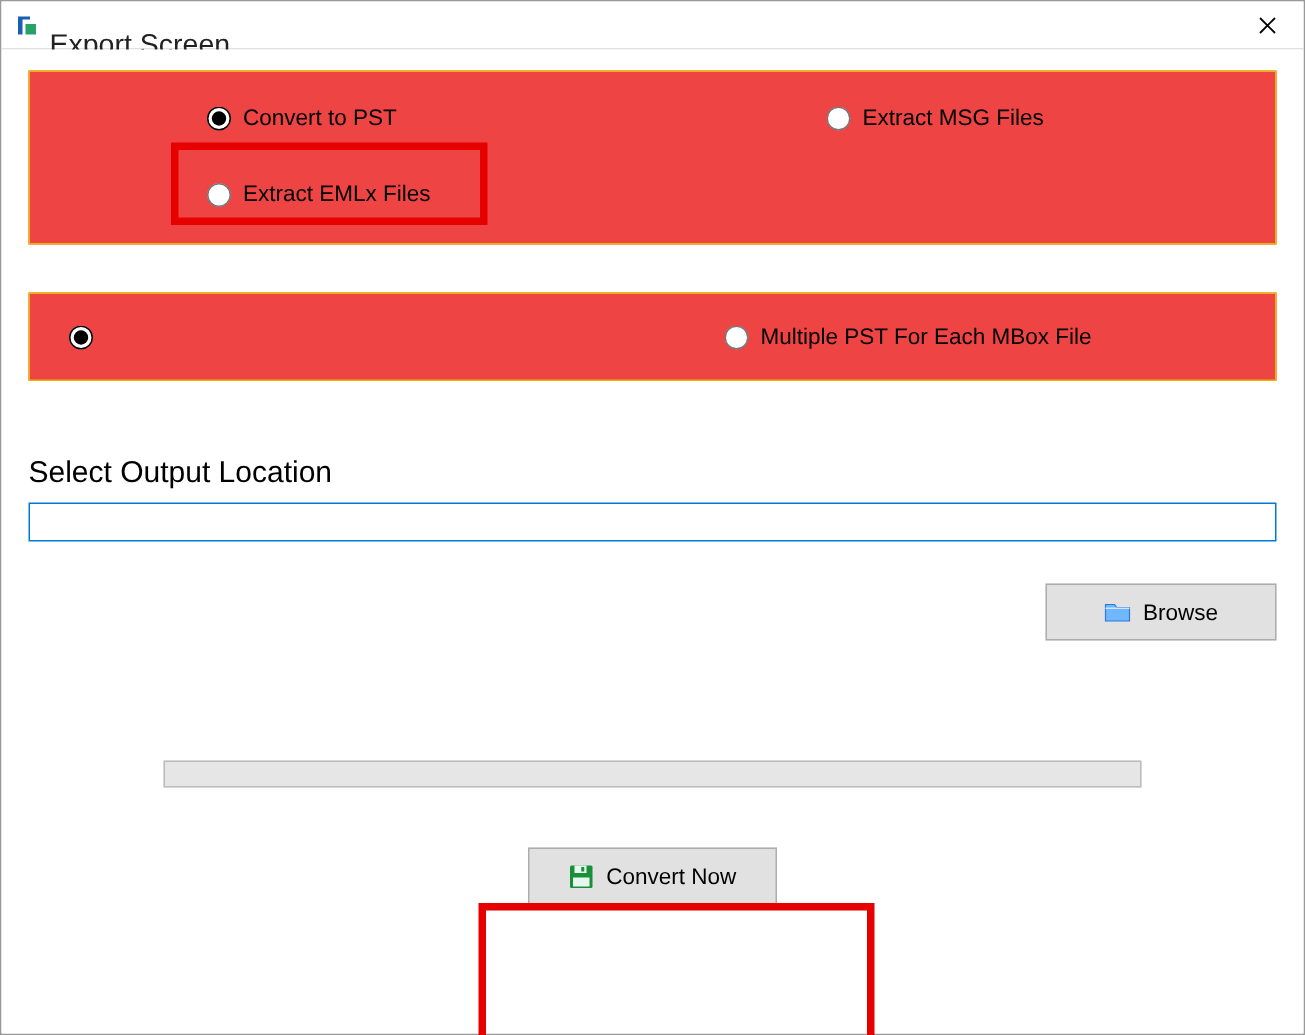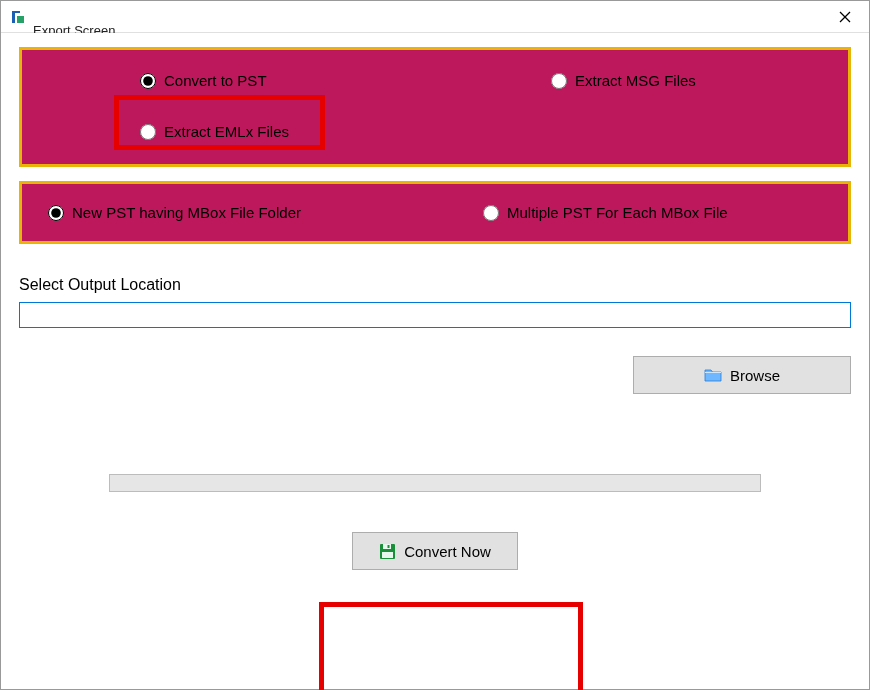--- a/index.html
+++ b/index.html
@@ -34,45 +34,45 @@
       margin-right: 6px;
       display: inline-flex;
       align-items: center;
       justify-content: center;
       font-weight: bold;
       font-size: 12px;
     }
     .titlebar-icon svg { display: block; }
     .titlebar-title {
       flex: 1;
-      font-size: 13px;
+      font-size: 19px;
       color: #222;
       margin-top: 28px;
     }
     .close-btn {
       width: 40px;
       height: 28px;
       display: flex;
       align-items: center;
       justify-content: center;
       cursor: pointer;
       font-size: 14px;
     }
     .client-area {
       flex: 1;
       padding: 14px 18px 12px 18px;
       background: #fff;
       display: flex;
       flex-direction: column;
     }
     .group-box {
-      border: 3px solid #eab308;
+      border: 1px solid #eab308;
       padding: 18px 20px 20px 20px;
-      margin-bottom: 14px;
-      background: #be185d;
+      margin-bottom: 32px;
+      background: #ef4444;
     }
     .format-grid {
       display: grid;
       grid-template-columns: 1fr 1fr;
       row-gap: 26px;
     }
     .radio-item {
       display: flex;
       align-items: center;
       gap: 8px;
@@ -86,21 +86,21 @@
       cursor: pointer;
     }
     .radio-item label { cursor: pointer; }
     .pst-row {
       display: grid;
       grid-template-columns: 1fr 1fr;
     }
     .section-label {
       margin-top: 18px;
       margin-bottom: 8px;
-      font-size: 16px;
+      font-size: 20px;
     }
     .output-input {
       width: 100%;
       height: 26px;
       border: 1px solid #0078d7;
       padding: 2px 4px;
       font-size: 14px;
       outline: none;
     }
     .browse-row {
@@ -112,21 +112,21 @@
       height: 38px;
       padding: 0 22px;
       background: #e1e1e1;
       border: 1px solid #adadad;
       display: inline-flex;
       align-items: center;
       gap: 8px;
       cursor: pointer;
       font-size: 15px;
     }
-    .browse-btn { width: 218px; justify-content: center; }
+    .browse-btn { width: 154px; justify-content: center; }
     .progress-wrap {
       margin-top: 80px;
       padding: 0 90px;
     }
     .progress-bar {
       height: 18px;
       border: 1px solid #bcbcbc;
       background: #e6e6e6;
     }
     .convert-row {
@@ -194,21 +194,20 @@
           <input type="radio" name="fmt" style="">
           <label>Extract EMLx Files</label>
         </div>
       </div>
     </div>
 
     <div class="group-box" style="padding:16px 20px;">
       <div class="pst-row">
         <div class="radio-item">
           <input type="radio" name="pstopt" checked="" style="">
-          <label>New PST having MBox File Folder</label>
         </div>
         <div class="radio-item" style="margin-left:42px;align-items:center;">
           <input type="radio" name="pstopt" style="">
           <label>Multiple PST For Each MBox File</label>
         </div>
       </div>
     </div>
 
     <div class="section-label">Select Output Location</div>
     <input type="text" class="output-input" autofocus="" value="" style="">

